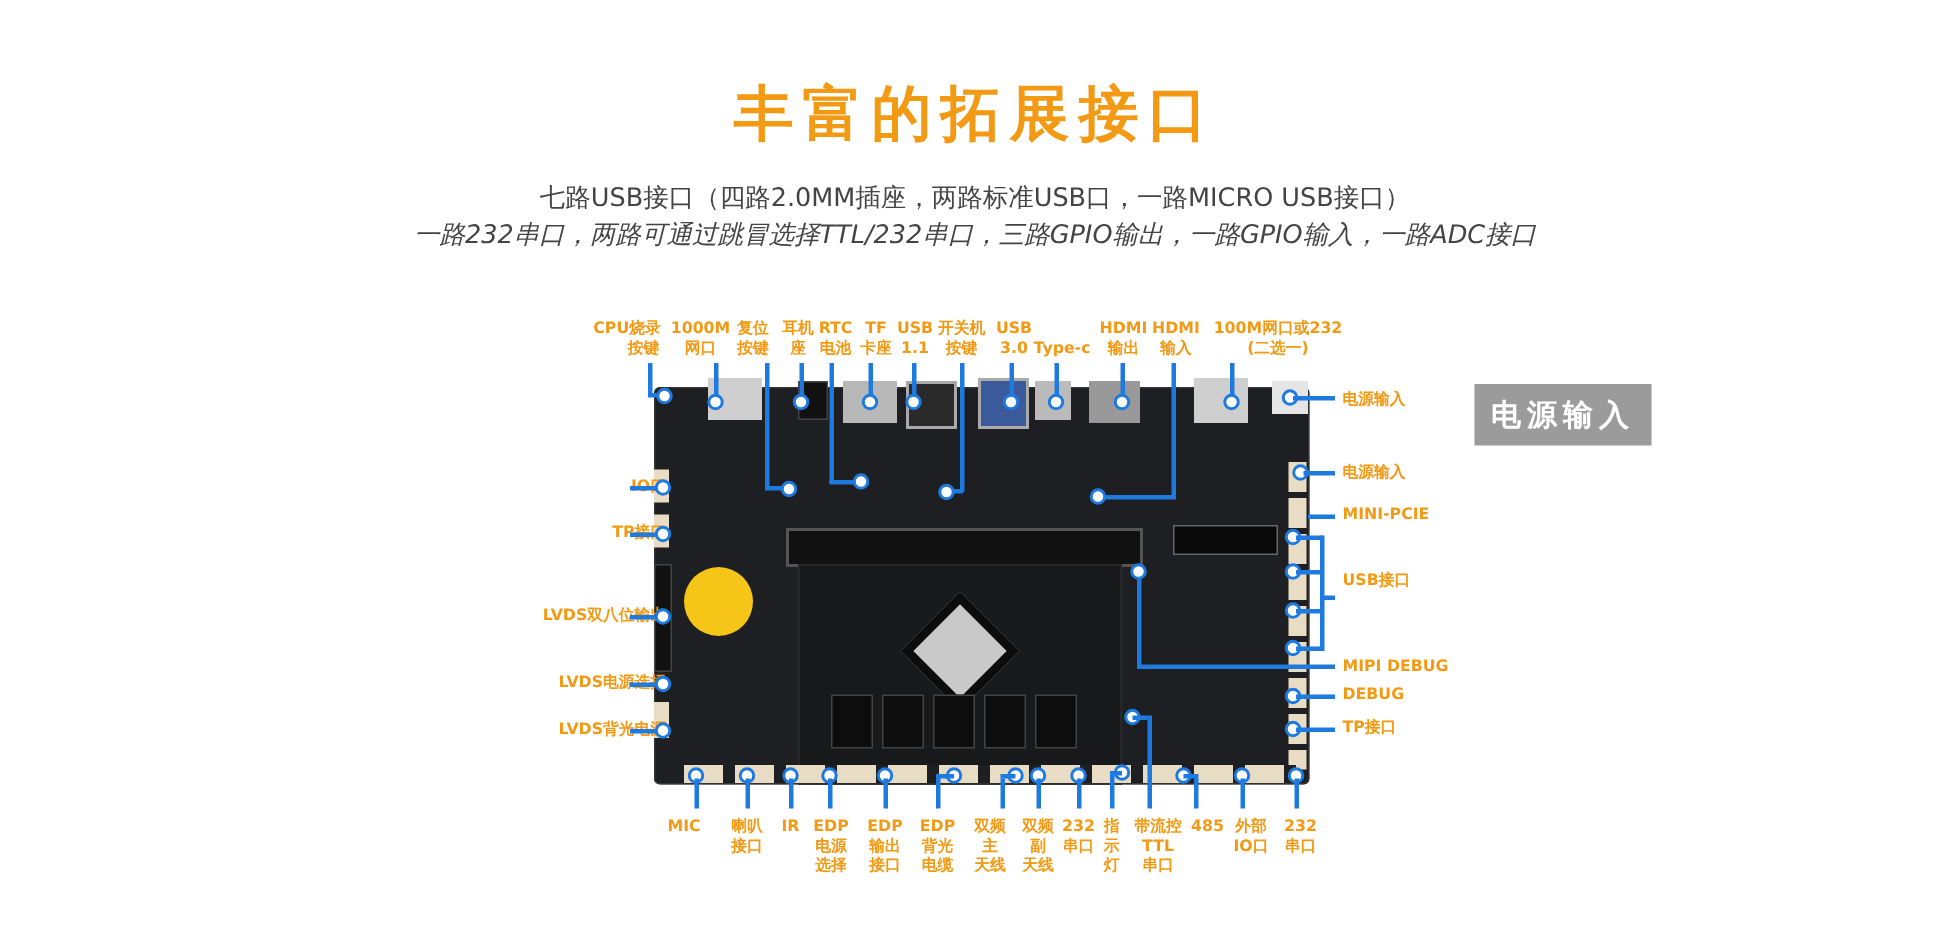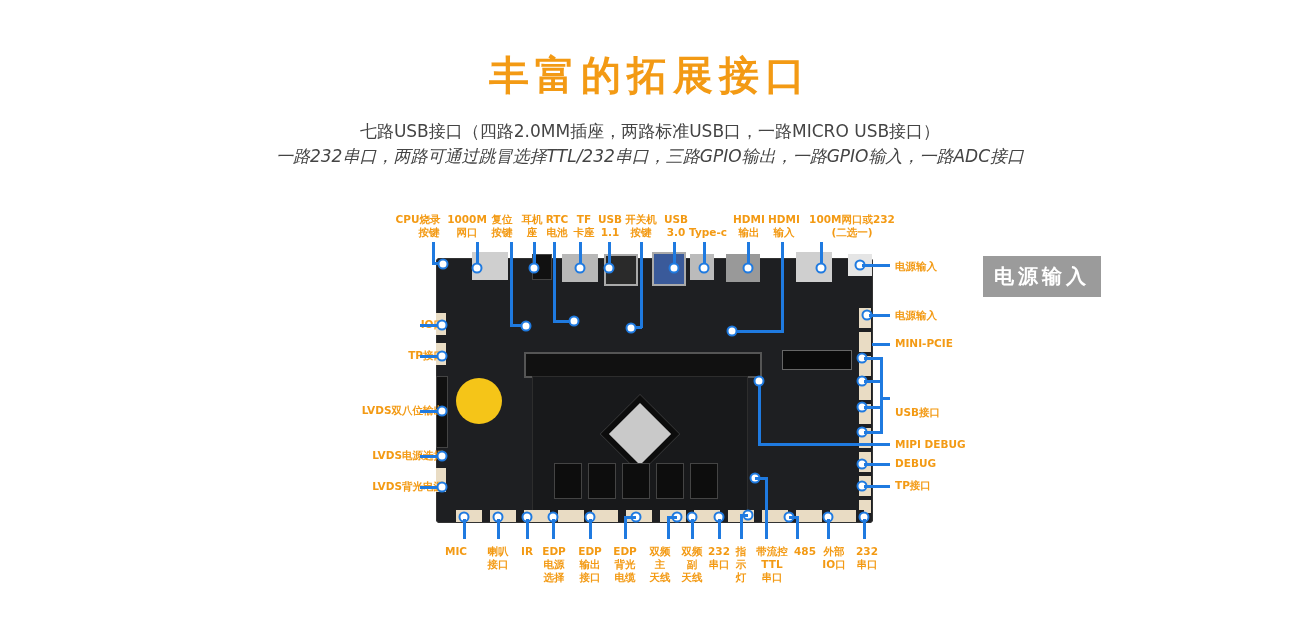--- a/index.html
+++ b/index.html
@@ -147,21 +147,21 @@
 <div class="dot" style="left:862px;top:358px"></div>
 <div class="hl" style="left:864px;top:357px;width:18px"></div>
 <div class="dot" style="left:862px;top:381px"></div>
 <div class="hl" style="left:864px;top:380px;width:18px"></div>
 <div class="dot" style="left:862px;top:407px"></div>
 <div class="hl" style="left:864px;top:406px;width:18px"></div>
 <div class="dot" style="left:862px;top:432px"></div>
 <div class="hl" style="left:864px;top:431px;width:18px"></div>
 <div class="vl" style="left:880px;top:357px;height:77px"></div>
 <div class="hl" style="left:880px;top:397px;width:10px"></div>
-<div class="lbl" style="left:895px;top:406px">USB接口</div>
+<div class="lbl" style="left:895px;top:381px">USB接口</div>
 
 <div class="vl" style="left:758px;top:381px;height:63px"></div>
 <div class="dot" style="left:759px;top:381px"></div>
 <div class="hl" style="left:758px;top:443px;width:132px"></div>
 <div class="lbl" style="left:895px;top:438px">MIPI DEBUG</div>
 <div class="dot" style="left:862px;top:464px"></div>
 <div class="hl" style="left:864px;top:463px;width:26px"></div>
 <div class="lbl" style="left:895px;top:457px">DEBUG</div>
 <div class="dot" style="left:862px;top:486px"></div>
 <div class="hl" style="left:864px;top:485px;width:26px"></div>

